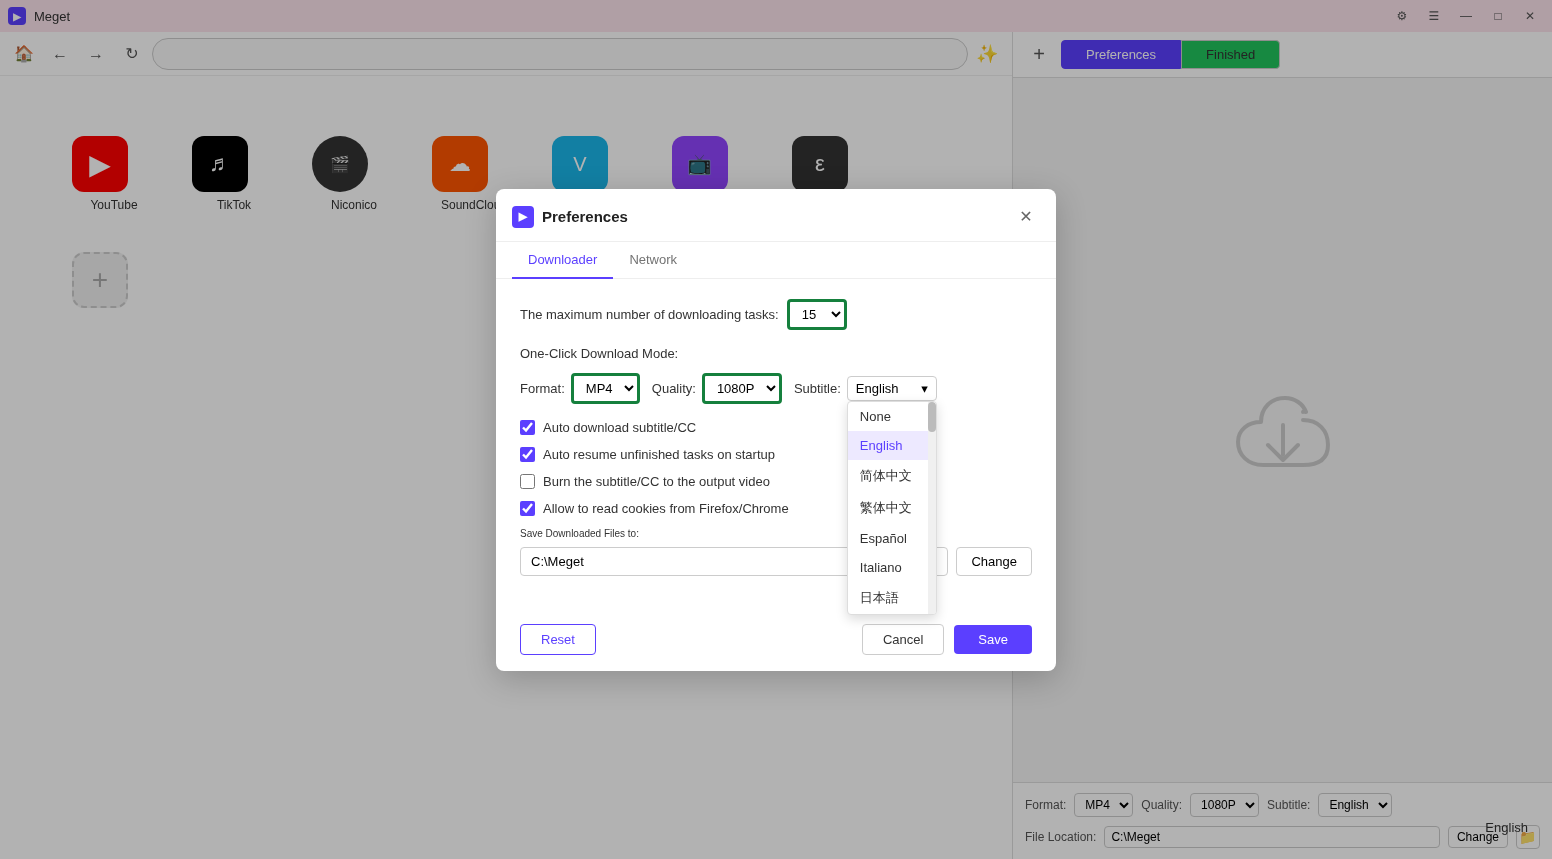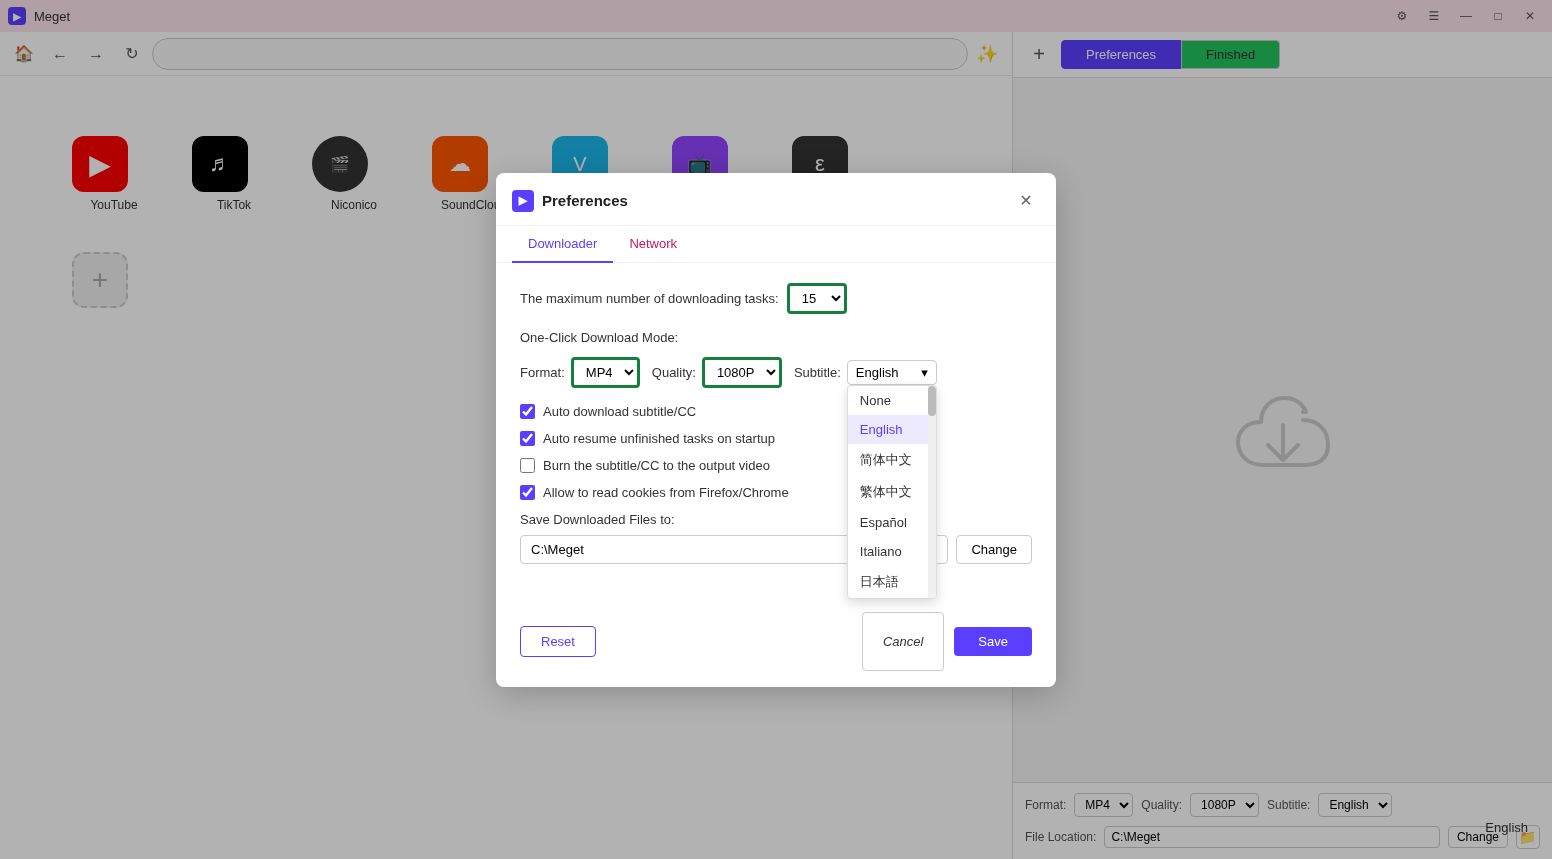--- a/index.html
+++ b/index.html
@@ -361,21 +361,21 @@
       display: flex;
       padding: 0 16px;
       border-bottom: 1px solid #eee;
     }
     .pref-tab {
       padding: 10px 16px;
       border: none;
       background: transparent;
       cursor: pointer;
       font-size: 13px;
-      color: #be185d;
+      color: #737373;
       border-bottom: 2px solid transparent;
       margin-bottom: -1px;
     }
     .pref-tab.active {
       color: #5b3fff;
       border-bottom-color: #5b3fff;
       font-weight: 500;
     }
 
     
@@ -485,21 +485,21 @@
     .pref-checkbox-label {
       font-size: 13px;
       color: #333;
     }
 
     
     .save-location-row {
       margin-bottom: 16px;
     }
     .save-location-label {
-      font-size: 13px;
+      font-size: 10px;
       color: #333;
       margin-bottom: 8px;
     }
     .save-location-input-row {
       display: flex;
       gap: 8px;
     }
     .save-location-input {
       flex: 1;
       padding: 6px 10px;
@@ -527,28 +527,27 @@
     .btn-reset {
       padding: 7px 20px;
       border: 1px solid #5b3fff;
       border-radius: 4px;
       background: white;
       color: #5b3fff;
       font-size: 13px;
       cursor: pointer;
     }
     .btn-cancel {
-      padding: 21px 20px;
-      border: 1px solid #ccc;
-      border-radius: 4px;
-      background: white;
-      color: #333;
-      font-size: 13px;
-      cursor: pointer;
-      font-style: italic;
+      padding: 7px 20px;
+      border: 1px solid #ccc;
+      border-radius: 4px;
+      background: white;
+      color: #333;
+      font-size: 13px;
+      cursor: pointer;
     }
     .btn-save {
       padding: 7px 24px;
       border: none;
       border-radius: 4px;
       background: #5b3fff;
       color: white;
       font-size: 13px;
       cursor: pointer;
     }

